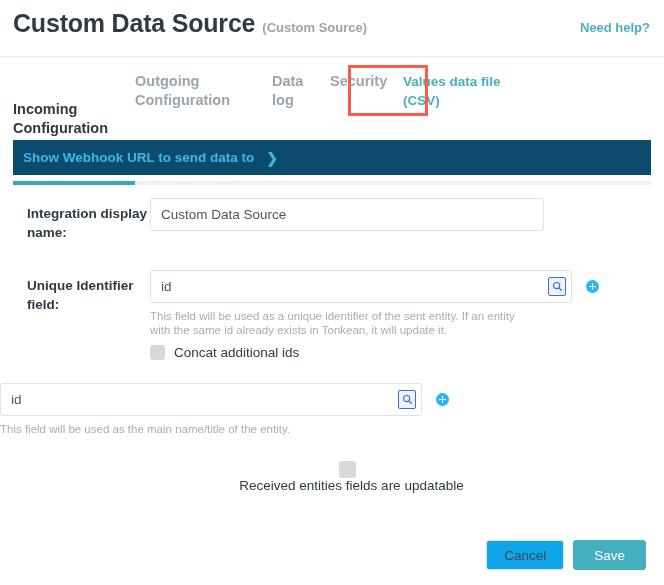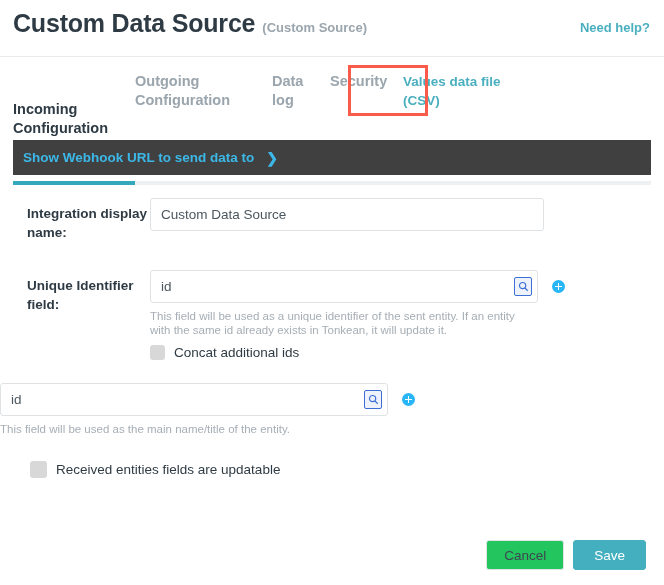--- a/index.html
+++ b/index.html
@@ -122,21 +122,21 @@
     z-index: 5;
   }
 
   
   .webhook-banner {
     position: absolute;
     left: 13px;
     top: 140px;
     width: 638px;
     height: 35px;
-    background: #404040;
+    background: #0c4a6e;
     display: flex;
     align-items: center;
     padding-left: 10px;
     box-sizing: border-box;
     cursor: pointer;
   }
   .webhook-text {
     font-size: 13.5px;
     font-weight: bold;
     color: #3cb8e8;
@@ -182,21 +182,21 @@
     background: #ffffff;
     box-sizing: border-box;
     font-family: "Liberation Sans", sans-serif;
     font-size: 13.5px;
     color: #4b565e;
     padding: 0 10px;
     outline: none;
     display: block;
   }
   .input-wide  { width: 394px; }
-  .input-mid   { width: 388px; }
+  .input-mid   { width: 422px; }
 
   .input-with-icon {
     position: relative;
     display: inline-block;
   }
   .search-icon-btn {
     position: absolute;
     right: 6px;
     top: 7px;
     width: 18px;
@@ -296,21 +296,21 @@
   .btn {
     font-family: "Liberation Sans", sans-serif;
     font-size: 13.5px;
     border-radius: 3px;
     cursor: pointer;
     height: 30px;
     padding: 0 17px;
     box-sizing: border-box;
   }
   .btn-cancel {
-    background: #22c55e;
+    background: #0ea5e9;
     border: 1px solid #dfe3e6;
     color: #3c4750;
     text-align: right;
   }
   .btn-save {
     background: #44b0bf;
     border: 1px solid #44b0bf;
     color: #ffffff;
     margin-left: 9px;
     padding: 0 20px;
@@ -389,21 +389,21 @@
             <circle cx="4.6" cy="4.6" r="3.1" fill="none" stroke="#3b6fd6" stroke-width="1.2"></circle>
             <line x1="6.9" y1="6.9" x2="9.7" y2="9.7" stroke="#3b6fd6" stroke-width="1.3"></line>
           </svg>
         </div>
         <div class="plus-btn" style="right:-27px; top:10px;"></div>
       </div>
       <div class="help-text">This field will be used as the main name/title of the entity.</div>
     </div>
   </div>
 
-  <div class="checkbox-row" style="margin-left:30px; margin-top:25px;">
+  <div class="checkbox-row" style="margin-left:30px; margin-top:25px;flex-direction:column;">
     <div class="checkbox" style="width:17px;height:17px;"></div>
     <span class="checkbox-label">Received entities fields are updatable</span>
   </div>
 
 
 </div>
 
 <div class="footer">
   <button class="btn btn-cancel">Cancel</button>
   <button class="btn btn-save">Save</button>

